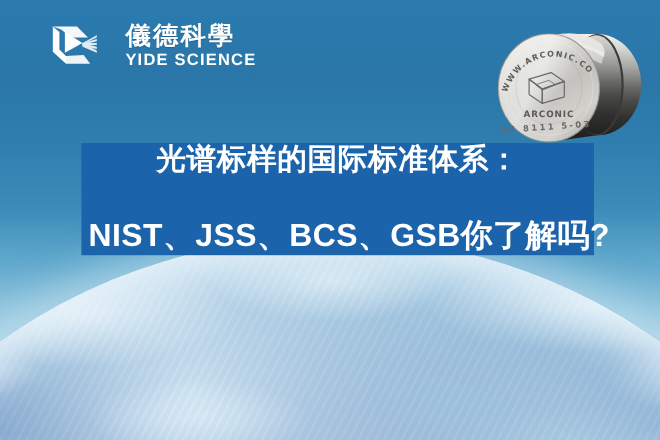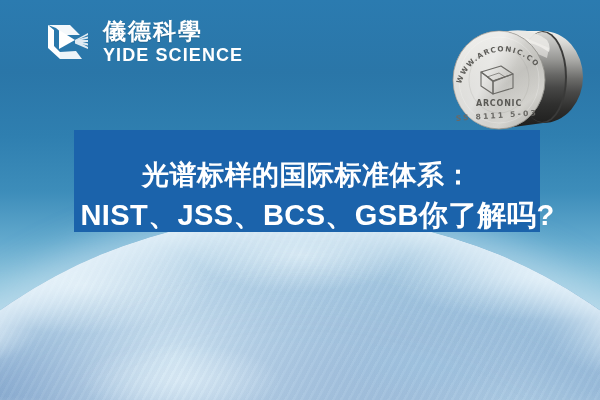--- a/index.html
+++ b/index.html
@@ -110,35 +110,35 @@
                 inset 0 0 90px 30px rgba(190,221,240,0.30);
   }
 
   
   .logo {
     position: absolute;
     left: 46px;
     top: 20px;
     display: flex;
     align-items: center;
-    gap: 13px;
+    gap: 24px;
     z-index: 6;
   }
   .logo-mark { width: 44px; height: 42px; display: block; }
   .logo-words { display: flex; flex-direction: column; line-height: 1; }
   .logo-cn {
     color: #ffffff;
     font-size: 23px;
     letter-spacing: 2px;
     font-weight: 700;
     text-shadow: 0 1px 1px rgba(0,0,0,.18);
   }
   .logo-en {
     color: #ffffff;
-    font-size: 18px;
+    font-size: 15px;
     font-weight: 700;
     letter-spacing: 1.1px;
     margin-top: 3px;
   }
 
   
   .disc-wrap {
     position: absolute;
     left: 443px;
     top: 18px;
@@ -160,21 +160,21 @@
   }
   .title-text {
     position: absolute;
     left: 74px;
     top: 130px;
     width: 466px;
     height: 102px;
     z-index: 8;
     display: flex;
     flex-direction: column;
-    justify-content: flex-end;
+    justify-content: space-between;
     align-items: center;
     color: #ffffff;
     font-weight: 700;
   }
   .title-line1 {
     font-size: 27px;
     letter-spacing: 0.5px;
     white-space: nowrap;
     line-height: 1.18;
   }

